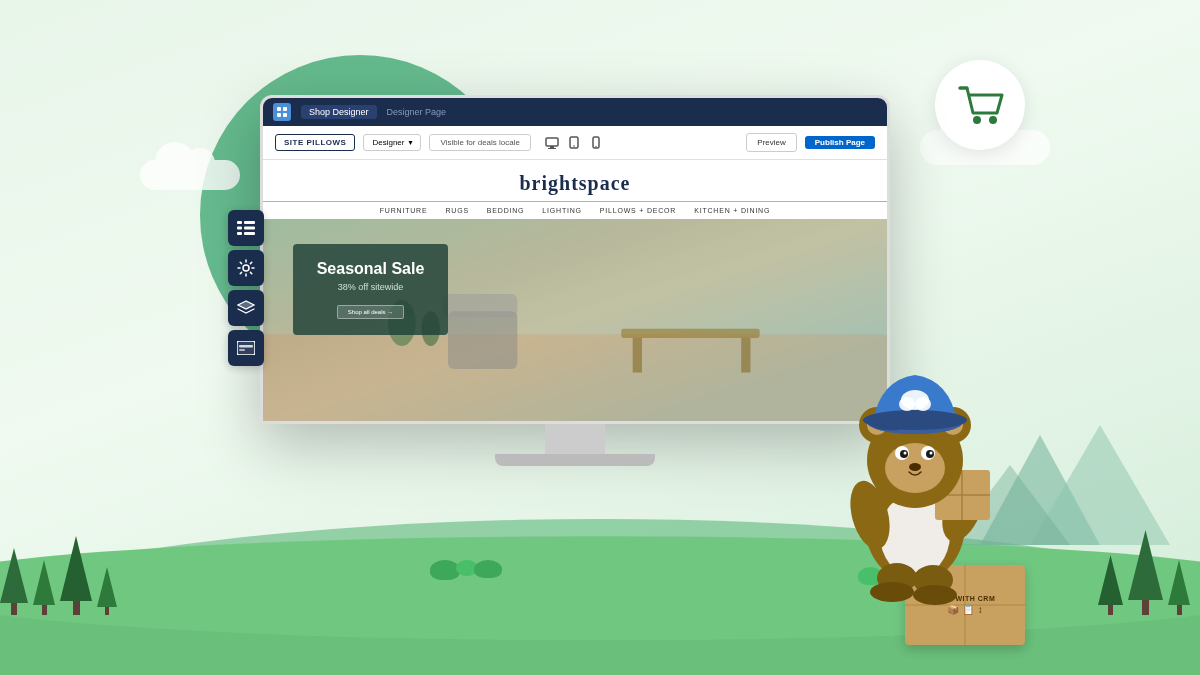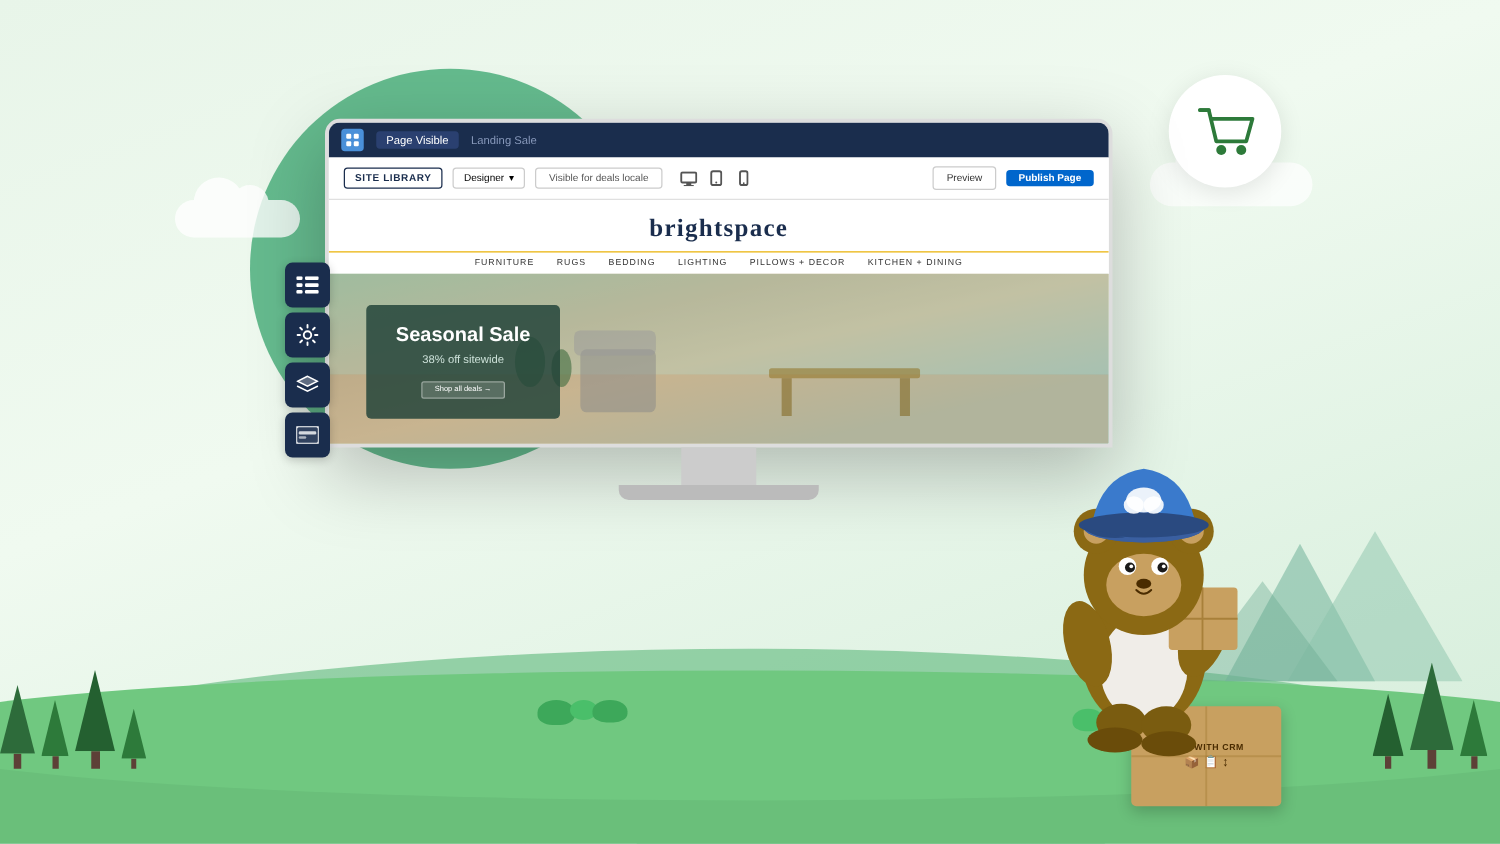--- a/index.html
+++ b/index.html
@@ -249,21 +249,21 @@
       font-size: 7px;
       color: #333;
       letter-spacing: 0.8px;
       text-transform: uppercase;
       font-weight: 500;
     }
 
     
     .hero {
       position: relative;
-      height: 136px;
+      height: 202px;
       background: linear-gradient(135deg, #a8c5a0 0%, #c5b99a 40%, #d4c4a0 60%, #b8d4c8 100%);
       overflow: hidden;
       text-decoration: underline;
     }
     .hero-room-bg {
       position: absolute;
       top: 0; left: 0; right: 0; bottom: 0;
       background: linear-gradient(
         to bottom right,
         #8faf88 0%,
@@ -492,30 +492,30 @@
     <div class="app-topbar">
       <div class="app-topbar-logo">
         <svg width="12" height="12" viewBox="0 0 12 12" fill="white">
             <rect x="1" y="1" width="4" height="4" rx="1"></rect>
             <rect x="7" y="1" width="4" height="4" rx="1"></rect>
             <rect x="1" y="7" width="4" height="4" rx="1"></rect>
             <rect x="7" y="7" width="4" height="4" rx="1"></rect>
           </svg>
       </div>
       <div class="app-topbar-tab">
-        <span>Page Visible</span>
+        <span>Shop Designer</span>
       </div>
       <div class="app-topbar-breadcrumb">
-        <span>Landing Sale</span>
+        <span>Designer Page</span>
       </div>
     </div>
 
     <div class="app-toolbar">
       <div class="btn-site-library">
-        <span>SITE LIBRARY</span>
+        <span>SITE PILLOWS</span>
       </div>
       <div class="dropdown-default">
         <span>Designer</span>
         <span>▾</span>
       </div>
       <div class="locale-btn">
         <span>Visible for deals locale</span>
       </div>
       <div class="view-icons">
         <div class="view-icon">

